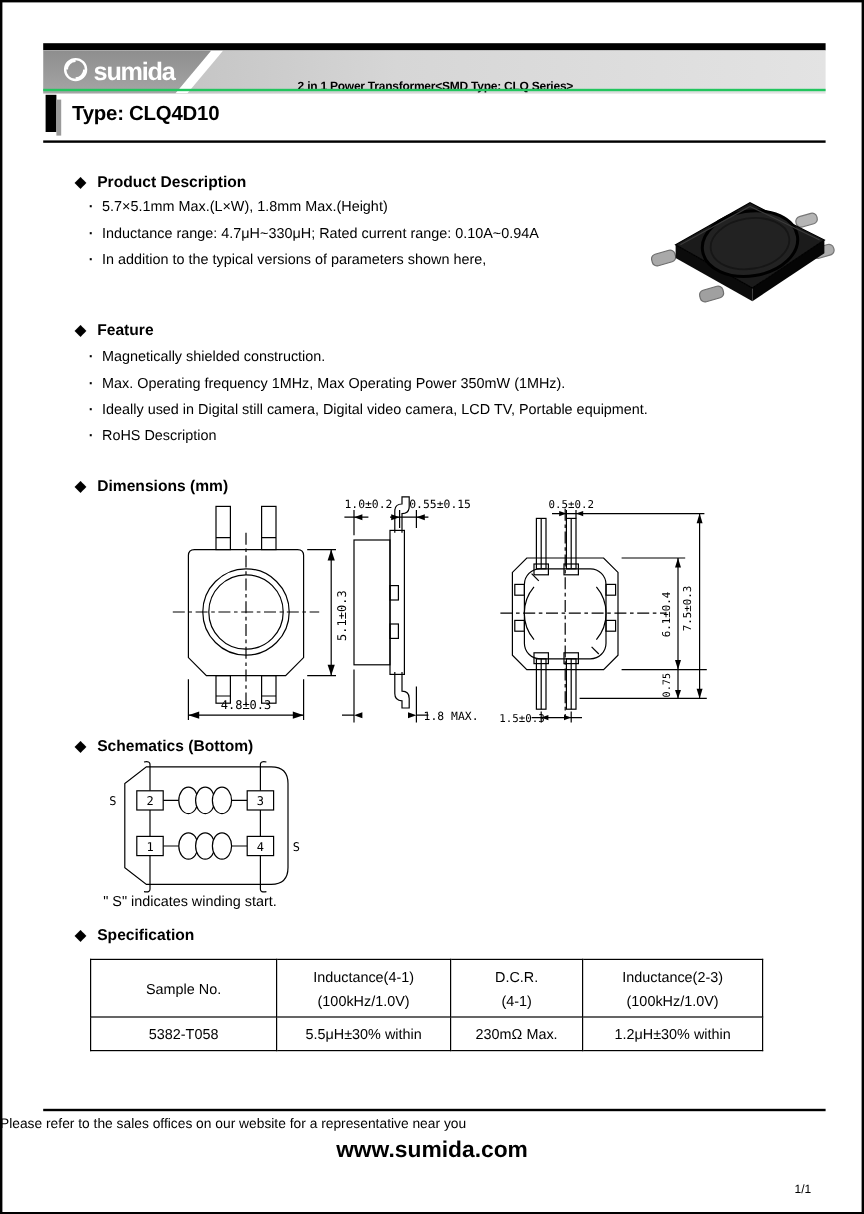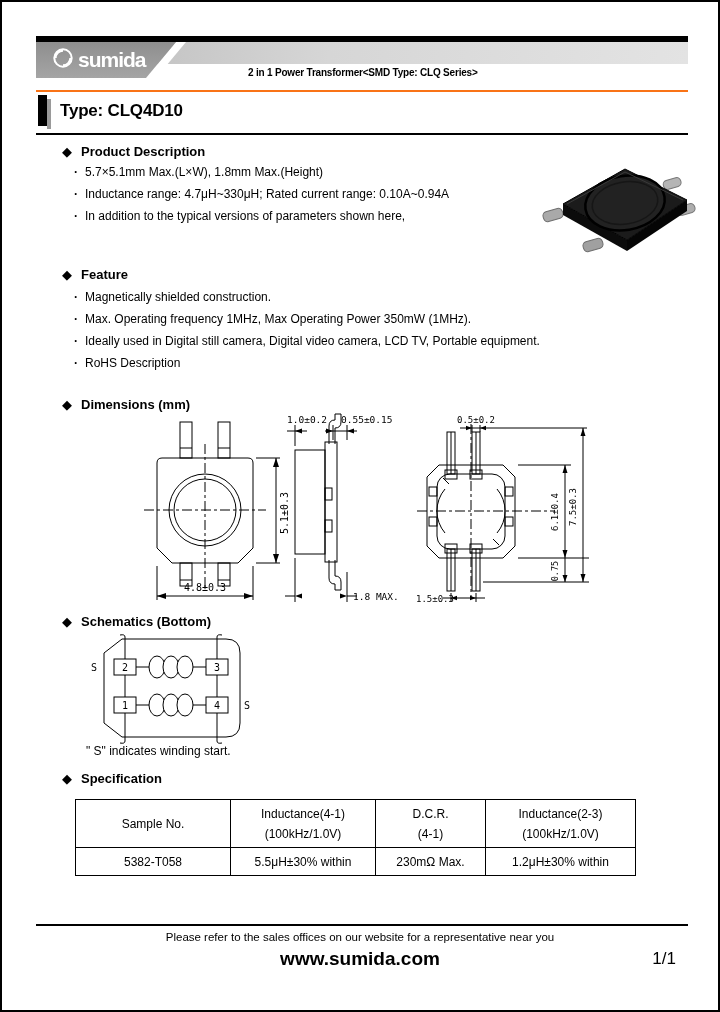--- a/index.html
+++ b/index.html
@@ -3,35 +3,35 @@
 <meta charset="utf-8">
 <style>
   html,body{margin:0;padding:0;background:#fff;}
   body{width:720px;height:1012px;position:relative;overflow:hidden;
        font-family:"Liberation Sans",sans-serif;color:#000;}
   .frame{position:absolute;inset:0;border:2px solid #000;pointer-events:none;}
   .abs{position:absolute;}
 
   
   .banner-strip{left:36px;top:36px;width:652px;height:6px;background:#000;}
-  .banner{left:36px;top:42px;width:652px;height:22px;
+  .banner{left:36px;top:42px;width:652px;height:36px;
           background:linear-gradient(92deg,#b9b9b9,#d6d6d6 45%,#e3e3e3);}
   .logo-block{position:absolute;left:0;top:0;width:150px;height:36px;
               background:linear-gradient(180deg,#8e8e8e,#a5a5a5);
               clip-path:polygon(0 0,140px 0,110px 36px,0 36px);}
   .banner-slash{position:absolute;left:0;top:0;width:160px;height:36px;background:#fff;
               clip-path:polygon(140px 0,150px 0,120px 36px,110px 36px);}
   .logo-inner{position:absolute;left:16px;top:5px;display:flex;align-items:center;gap:4px;}
   .logo-word{color:#fff;font-size:21px;font-weight:bold;letter-spacing:-1px;line-height:26px;}
   .banner-title{position:absolute;left:212px;top:13px;height:36px;line-height:36px;
                 font-size:10px;font-weight:bold;letter-spacing:-0.2px;}
 
   
-  .type-bar{left:36px;top:90px;width:652px;height:41px;
-            border-top:2px solid #f97316;border-bottom:2px solid #000;}
+  .type-bar{left:36px;top:74px;width:652px;height:41px;
+            border-top:2px solid #22c55e;border-bottom:2px solid #000;}
   .type-black{position:absolute;left:2px;top:3px;width:9px;height:31px;background:#000;}
   .type-shadow{position:absolute;left:11px;top:7px;width:4px;height:30px;background:#9a9a9a;}
   .type-label{position:absolute;left:24px;top:0;height:37px;line-height:37px;
               font-size:17px;font-weight:bold;letter-spacing:-0.2px;}
 
   
   .section-header{display:flex;align-items:center;gap:9px;}
   .diamond{font-size:13px;line-height:13px;}
   .section-title{font-size:13px;font-weight:bold;}
   .bullets{font-size:12px;}
@@ -42,23 +42,23 @@
   
   table.spec{border-collapse:collapse;font-size:12px;}
   table.spec th,table.spec td{border:1px solid #000;text-align:center;
       vertical-align:middle;font-weight:normal;padding:0;}
   table.spec th{height:47px;}
   table.spec td{height:27px;}
   .thl{line-height:20px;}
 
   
   .footer-line{left:36px;top:924px;width:652px;border-top:2px solid #000;}
-  .footer-note{left:0;top:931px;width:720px;text-align:center;font-size:11.5px;}
+  .footer-note{left:0;top:931px;width:720px;text-align:left;font-size:11.5px;}
   .footer-site{left:0;top:948px;width:720px;text-align:center;font-size:19px;font-weight:bold;}
-  .footer-page{right:44px;top:949px;font-size:17px;margin-left:41px;}
+  .footer-page{right:44px;top:986px;font-size:10px;margin-left:41px;}
 
   svg text{font-family:"DejaVu Sans Mono",monospace;fill:#000;}
 </style>
 </head>
 <body>
 
 <div class="frame"></div>
 
 <div class="abs banner-strip"></div>
 <div class="abs banner">

